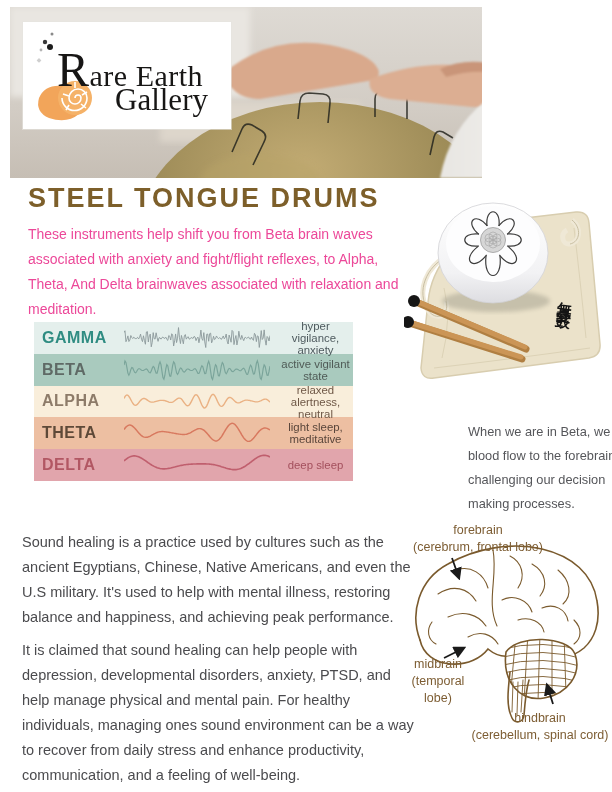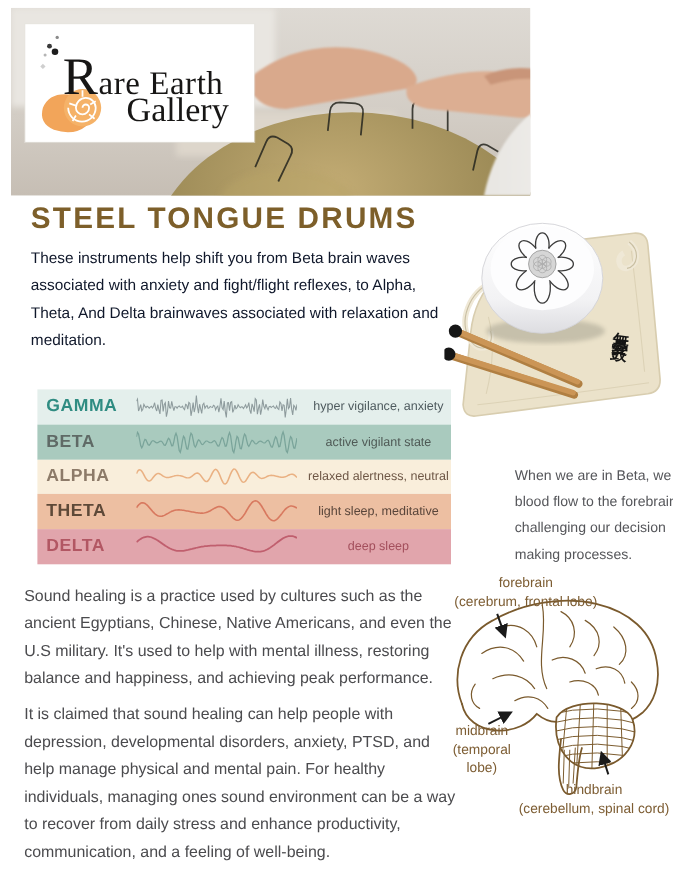--- a/index.html
+++ b/index.html
@@ -13,30 +13,30 @@
   .logo-name{position:absolute;left:34px;top:24px;font-family:"Liberation Serif",serif;
              font-size:30px;color:#171615;letter-spacing:.5px;line-height:1;}
   .logo-name::first-letter{font-size:48px;}
   .logo-name2{position:absolute;left:92px;top:62px;font-family:"Liberation Serif",serif;
               font-size:31px;color:#171615;line-height:1;}
 
   
   .title{position:absolute;left:28px;top:183px;font-size:27px;font-weight:800;
          letter-spacing:2px;color:#7d5f2a;}
   .intro{position:absolute;left:28px;top:222px;width:378px;font-size:14px;line-height:1.78;
-         color:#0f172a;}
+         color:#ec4899;}
   .h2{position:absolute;left:22px;top:488px;font-size:28px;font-weight:800;
       letter-spacing:2.5px;color:#8b8076;}
   .para1{position:absolute;left:22px;top:530px;width:392px;font-size:14.5px;line-height:1.73;color:#4b4b4e;}
   .para2{position:absolute;left:22px;top:638px;width:400px;font-size:14.5px;line-height:1.73;color:#4b4b4e;}
   .side-note{position:absolute;left:428px;top:420px;width:172px;font-size:12.8px;
              line-height:1.88;color:#55565a;margin-left:40px;}
 
   
-  .wave-chart{position:absolute;left:34px;top:322px;width:376px;margin-top:32px;}
+  .wave-chart{position:absolute;left:34px;top:322px;width:319px;}
   .wave-row{display:flex;align-items:center;height:31.8px;}
   .band-label{width:82px;padding-left:8px;font-size:16px;font-weight:bold;letter-spacing:.5px;}
   .band-wave{width:146px;height:30px;flex:none;}
   .band-desc{flex:1;font-size:11.4px;padding-left:8px;text-align:center;}
 
   
   .product-photo{position:absolute;left:404px;top:198px;width:202px;height:200px;}
   .bag-text{position:absolute;left:152px;top:92px;writing-mode:vertical-rl;
             font-size:15px;font-weight:bold;color:#141414;letter-spacing:6px;
             transform:rotate(8deg);font-family:"DejaVu Sans",sans-serif;}

